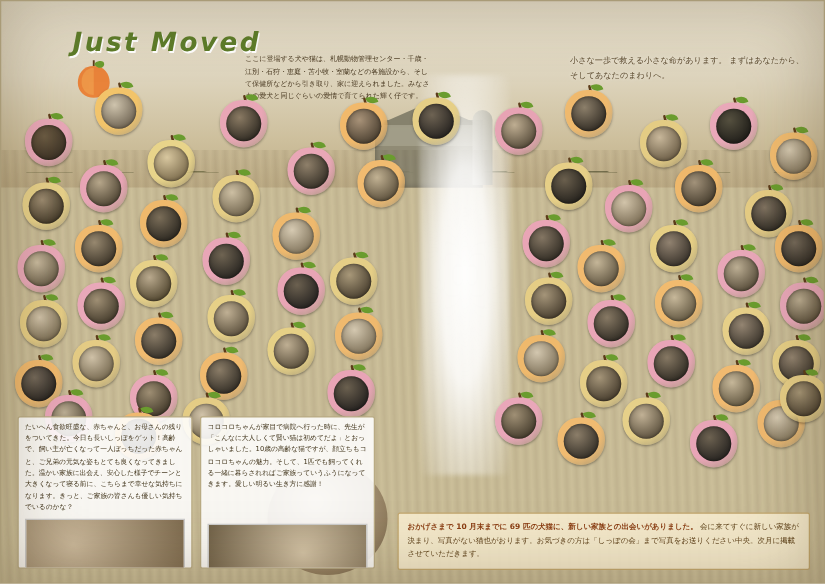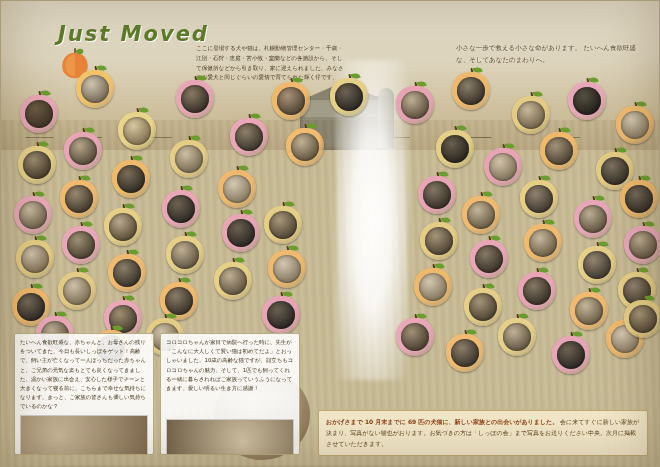--- a/index.html
+++ b/index.html
@@ -224,21 +224,21 @@
   <div class="header-body">ここに登場する犬や猫は、札幌動物管理センター・千歳・江別・石狩・恵庭・苫小牧・室蘭などの各施設から、そして保健所などから引き取り、家に迎えられました。みなさまの愛犬と同じぐらいの愛情で育てられた輝く仔です。</div>
 
   <svg class="apple-logo" viewBox="0 0 40 42">
     <path d="M20 6 C9 6 3 14 3 24 C3 34 11 40 20 40 C29 40 37 34 37 24 C37 14 31 6 20 6 Z" fill="#e9833a"></path>
     <path d="M20 8 C12 8 7 15 7 23 C7 31 13 37 20 37" fill="#f0a04f" opacity=".7"></path>
     <path d="M20 6 L20 0" stroke="#5c3c1a" stroke-width="2"></path>
     <path d="M21 3 C27 -1 32 1 31 5 C30 9 24 9 21 5 Z" fill="#6a9c2e"></path>
   </svg>
 
   <div class="right-head-sub">小さな一歩で救える小さな命があります。
-たいへん食欲旺盛な、そしてあなたのまわりへ。</div>
+まずはあなたから、そしてあなたのまわりへ。</div>
 
   <div id="apple-field">
       <div class="apple" style="left: 20px; top: 95px;">
         <div class="stem"></div>
         <div class="leaf"></div>
         <div class="skin" style="background:radial-gradient(circle at 35% 30%, #e8a7b8, #e8a7b8 55%, rgba(0,0,0,.18));"></div>
         <div class="photo" style="background:radial-gradient(circle at 38% 32%, #6b5b43, #3a3024 78%);"></div>
       </div>
       <div class="apple" style="left: 76px; top: 70px;">
         <div class="stem"></div>

